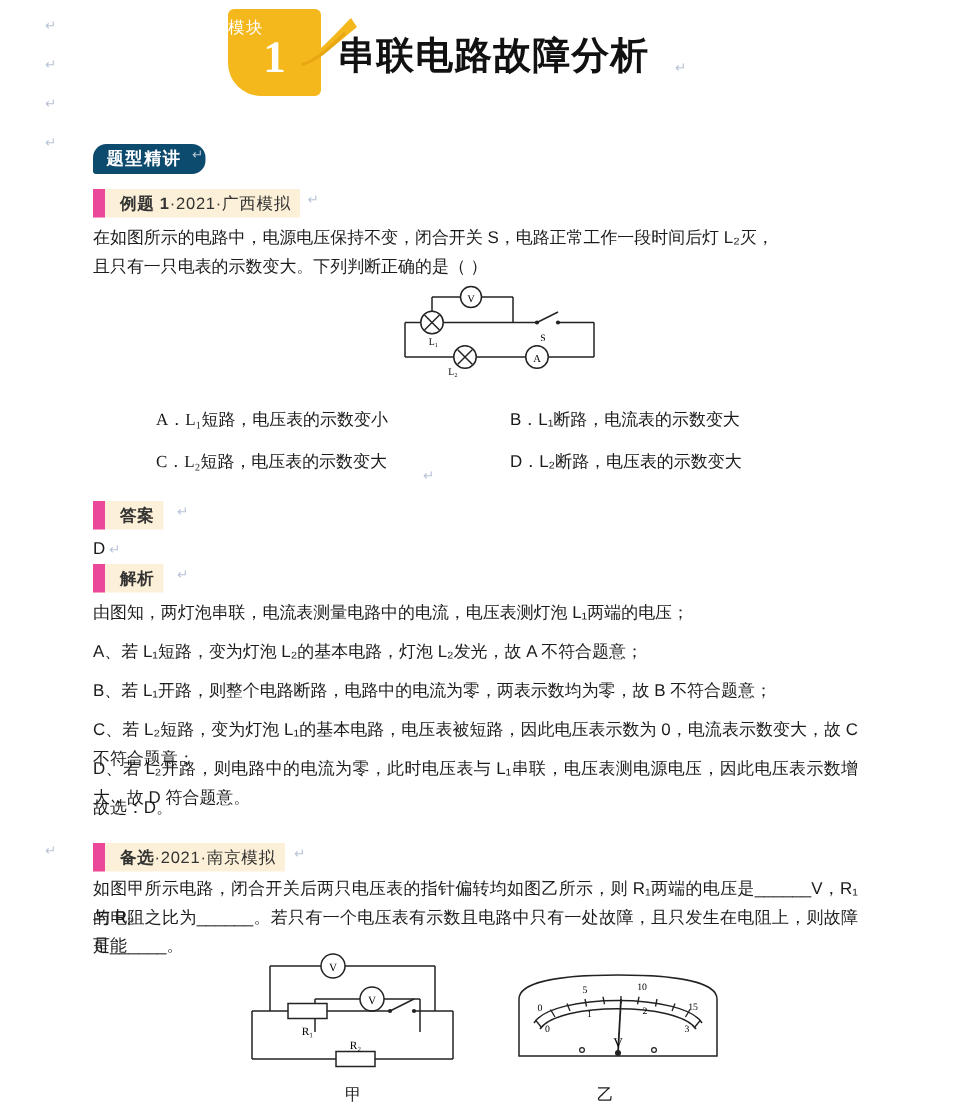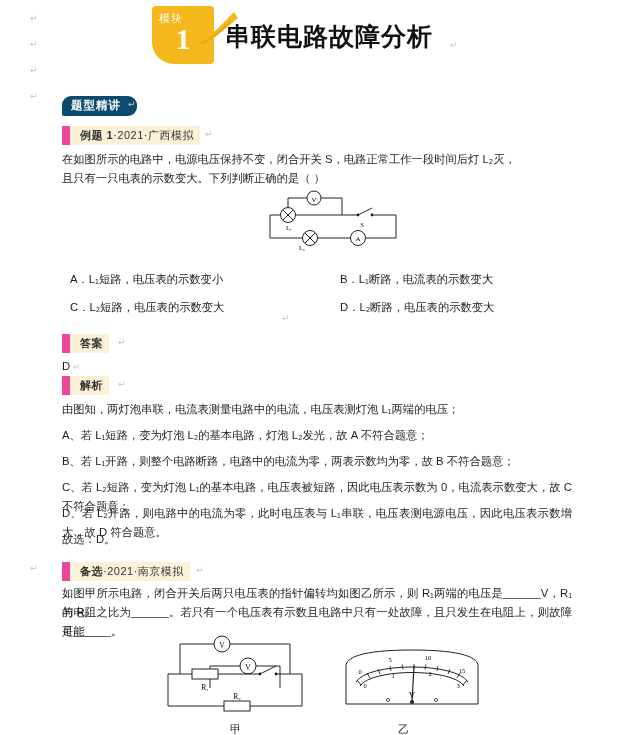--- a/index.html
+++ b/index.html
@@ -45,21 +45,21 @@
     width: 62px;
     height: 58px;
     background: #f5b81c;
     border-radius: 4px 4px 4px 22px;
   }
   .module-badge .m-top {
     position: absolute;
     top: 5px;
     left: 0;
     width: 38px;
-    text-align: center;
+    text-align: left;
     font-size: 11px;
     color: #ffffff;
     letter-spacing: 1px;
   }
   .module-badge .m-num {
     position: absolute;
     top: 16px;
     left: 0;
     width: 62px;
     text-align: center;
@@ -138,22 +138,23 @@
     text-align: justify;
   }
   .small-ans {
     position: absolute;
     left: 62px;
     font-size: 11.3px;
     line-height: 17px;
   }
   .opt-left {
     position: absolute;
-    left: 70px;
+    left: 104px;
     font-size: 11.3px;
+    font-family: Liberation Serif, serif;
   }
   .opt-right {
     position: absolute;
     left: 340px;
     font-size: 11.3px;
   }
 
   
   .fig1 {
     position: absolute;

